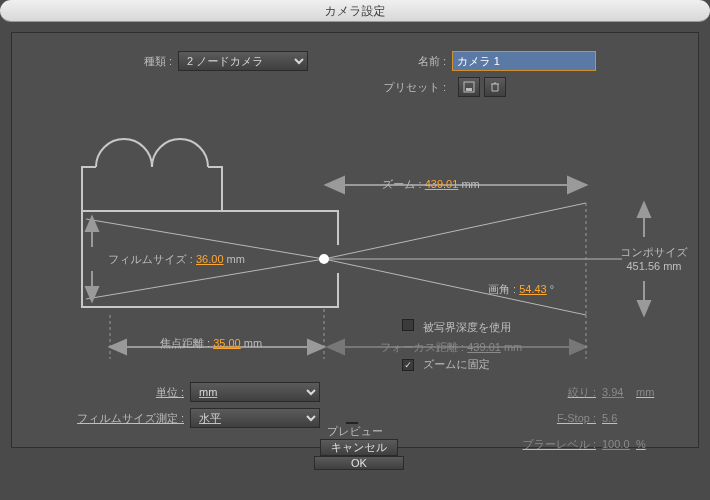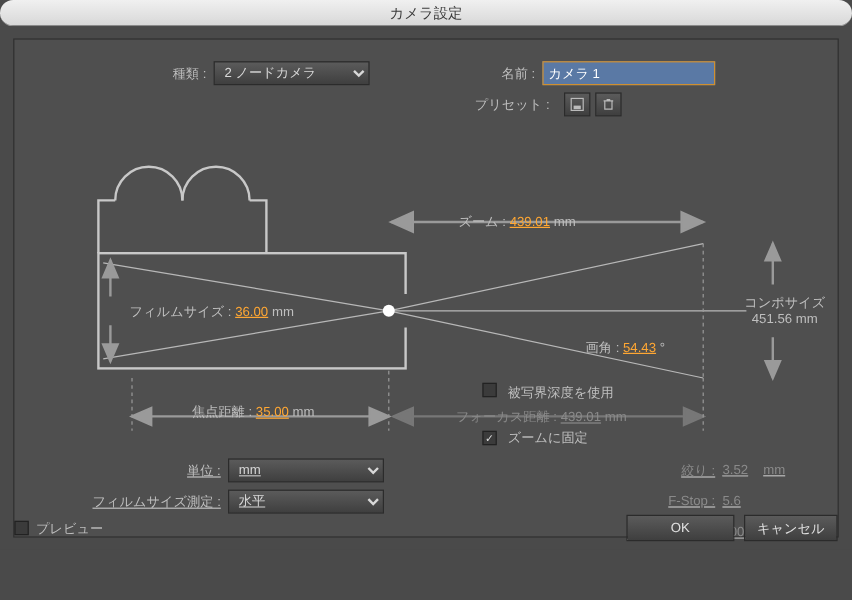--- a/index.html
+++ b/index.html
@@ -75,20 +75,21 @@
     text-align:center; line-height:10px; font-size:9px; color:#ddd;
   }
   .checkbox.checked::before { content:"✓"; }
   .bottom-rows { position:absolute; left:14px; top:346px; width:660px;text-decoration:underline; }
   .bottom-rows .row { height:26px; }
   .footer {
     position:absolute; left:0; bottom:0; width:710px;
     height:36px;
     display:flex; align-items:center;
     padding:0 12px;
+    flex-direction:column;
   }
   .btn {
     height:22px; min-width:78px;
     background: linear-gradient(#5b5b5b,#3f3f3f);
     border:1px solid #2b2b2b;
     color:#e0e0e0; font-size:11px;
     display:inline-flex; align-items:center; justify-content:center;
     margin-left:8px;
   }
 </style>
@@ -107,21 +108,21 @@
       <select class="sel" style="width:130px">
         <option>2 ノードカメラ</option>
       </select>
     </div>
 
     <div class="row" style="position:absolute; left:394px; top:18px;">
       <span class="lbl" style="width:40px">名前 :</span>
       <input class="txt sel" style="width: 144px;" value="カメラ 1">
     </div>
 
-    <div class="row" style="position:absolute; left:370px; top:44px;">
+    <div class="row" style="position:absolute; left:358px; top:44px;">
       <span class="lbl" style="width:76px">プリセット :</span>
       <span style="width:6px"></span>
       <span class="iconbtn">
         <svg width="12" height="12">
             <rect x="1" y="1" width="10" height="10" fill="none" stroke="#bbb"></rect>
             <rect x="3" y="7" width="6" height="3" fill="#bbb"></rect>
           </svg>
       </span>
       <span style="width:4px"></span>
       <span class="iconbtn">
@@ -241,21 +242,21 @@
     </div>
 
     <div class="bottom-rows">
       <div class="row">
         <span class="lbl" style="width:158px">単位 :</span>
         <select class="sel" style="width:130px">
           <option>mm</option>
         </select>
         <span style="flex:1"></span>
         <span class="lbl val-dim" style="width:80px">絞り :</span>
-        <span class="val-dim" style="text-decoration:underline; width:34px; display:inline-block">3.52</span>
+        <span class="val-dim" style="text-decoration:underline; width:34px; display:inline-block">3.94</span>
         <span class="val-dim" style="width:50px">mm</span>
       </div>
       <div class="row">
         <span class="lbl" style="width:158px">フィルムサイズ測定 :</span>
         <select class="sel" style="width:130px">
           <option>水平</option>
         </select>
         <span style="flex:1"></span>
         <span class="lbl val-dim" style="width:80px">F-Stop :</span>
         <span class="val-dim" style="width:34px; display:inline-block">5.6</span>
@@ -269,16 +270,16 @@
         <span class="val-dim" style="width:50px">%</span>
       </div>
     </div>
 
   </div>
 
   <div class="footer">
     <span class="checkbox"></span>
     <span>プレビュー</span>
     <span style="flex:1"></span>
+    <button class="btn">キャンセル</button>
     <button class="btn" style="min-width:90px">OK</button>
-    <button class="btn">キャンセル</button>
   </div>
 </div>
 
 </body></html>

